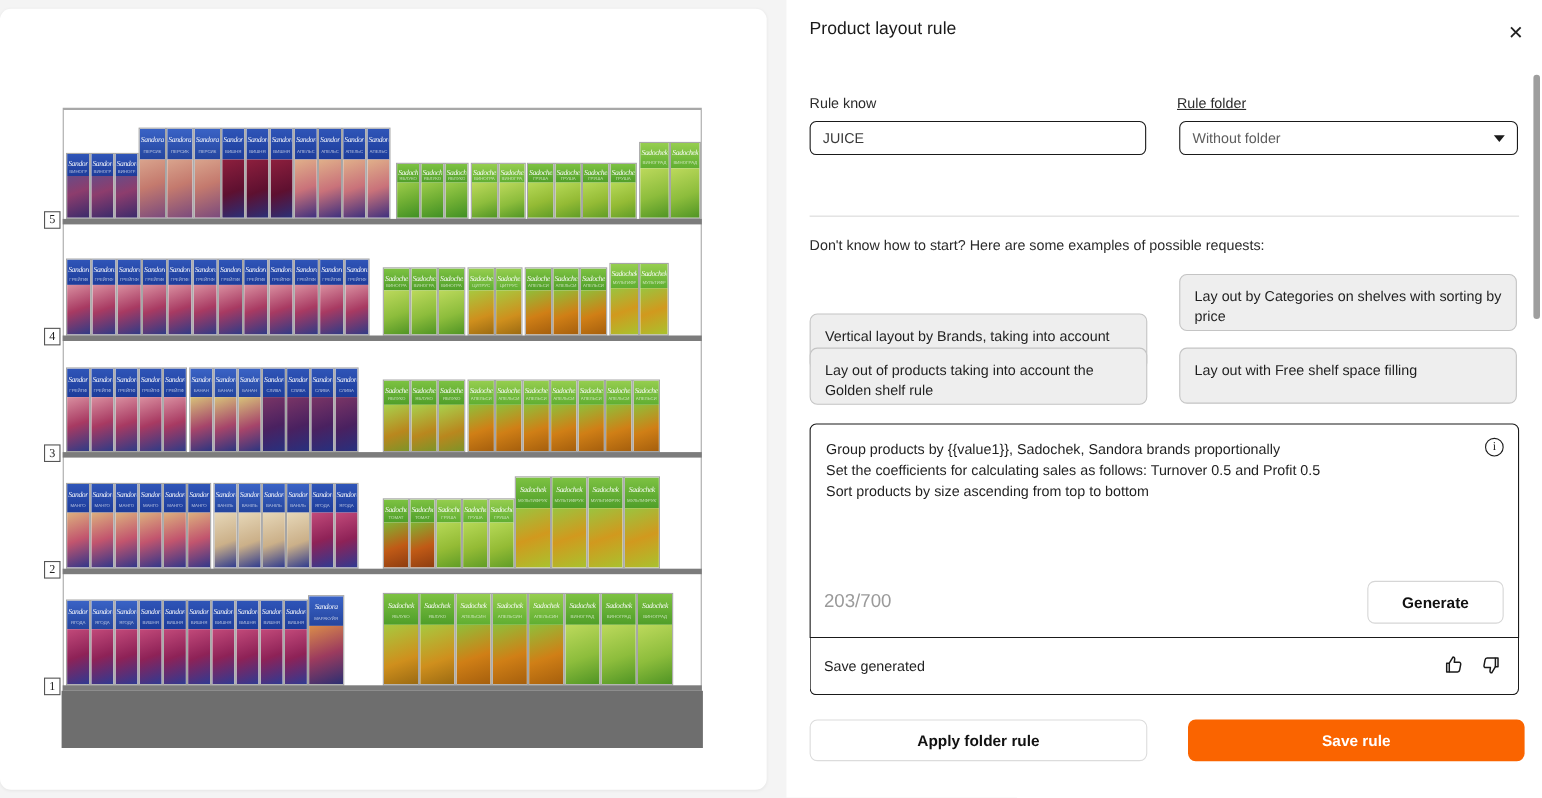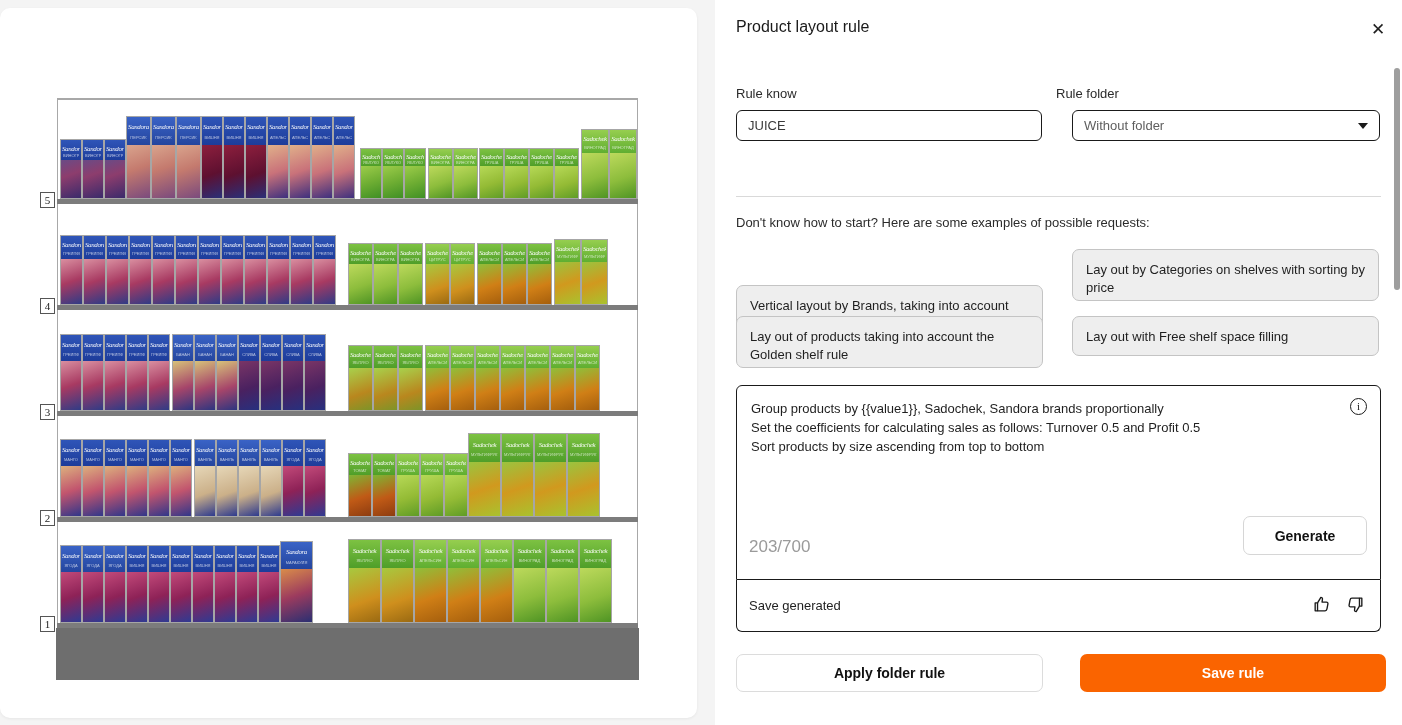--- a/index.html
+++ b/index.html
@@ -169,21 +169,21 @@
     color: #1f1f1f;
     cursor: pointer;
     background: none; border: none;
     padding: 0;
   }
   .field-label {
     font-size: 13px;
     color: #2b2b2b;
   }
   #rule-name-label { position: absolute; left: 21px; top: 86px; }
-  #rule-folder-label { position: absolute; left: 341px; top: 86px; }
+  #rule-folder-label { position: absolute; left: 355px; top: 86px; text-decoration: underline; }
 
   #rule-name-input {
     position: absolute;
     left: 21px; top: 110px;
     width: 306px; height: 31px;
     border: 1px solid #1a1a1a;
     border-radius: 6px;
     padding: 0 11px;
     font-size: 13px;
     color: #3a3a3a;
@@ -264,21 +264,21 @@
     background: #eeeeee;
     font-size: 13px;
     color: #1f1f1f;
     padding: 11px 13px;
     line-height: 18px;
     cursor: pointer;
   }
   #chip-0 { left: 21px;  top: 249px; height: 52px; margin-top: 36px; }
   #chip-1 { left: 357px; top: 249px; height: 52px; }
   #chip-2 { left: 21px;  top: 316px; height: 52px; }
-  #chip-3 { left: 357px; top: 316px; height: 40px; }
+  #chip-3 { left: 357px; top: 316px; height: 51px; }
 
   #prompt-box {
     position: absolute;
     left: 21px; top: 385px;
     width: 645px; height: 195px;
     border: 1px solid #1a1a1a;
     border-radius: 6px 6px 0 0;
     background: #fff;
   }
   #prompt-text {
@@ -311,21 +311,21 @@
     cursor: pointer;
   }
   #char-counter {
     position: absolute;
     left: 12px; bottom: 22px;
     font-size: 17px;
     color: #9a9a9a;
   }
   #generate-btn {
     position: absolute;
-    right: 13px; bottom: 24px;
+    right: 13px; bottom: 12px;
     width: 124px; height: 39px;
     border: 1px solid #d6d6d6;
     border-radius: 7px;
     background: #fff;
     font-size: 14px;
     font-weight: bold;
     color: #111;
     cursor: pointer;
     font-family: "Liberation Sans", sans-serif;
   }

